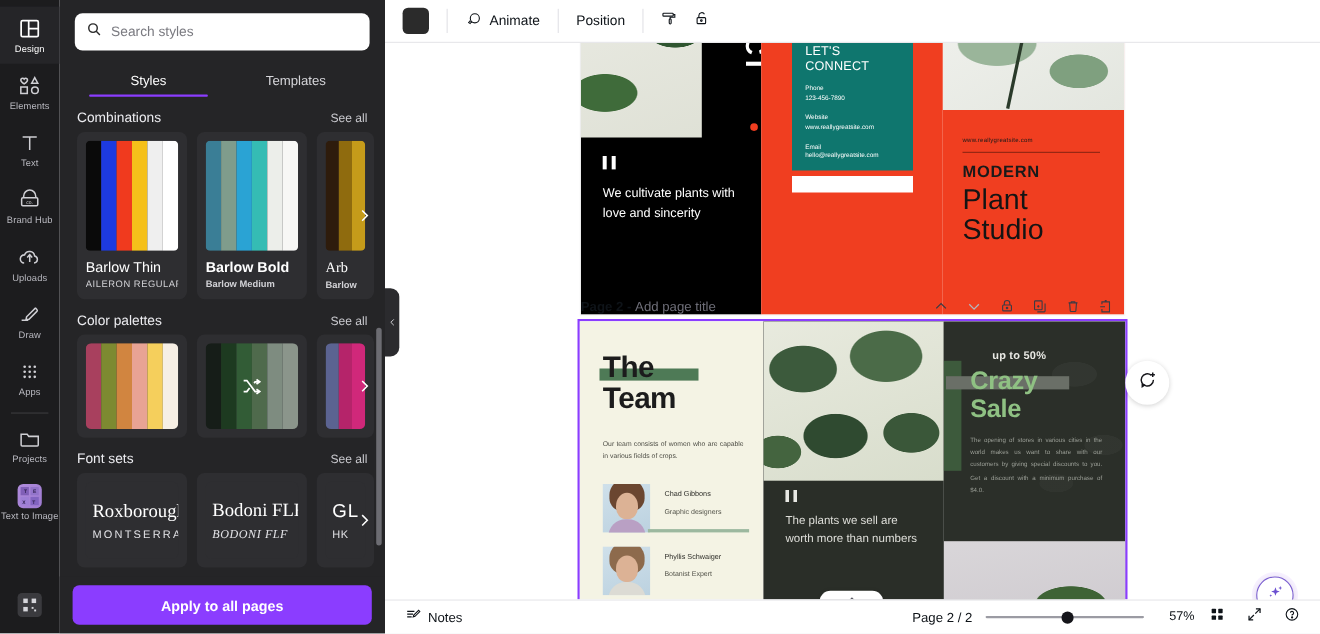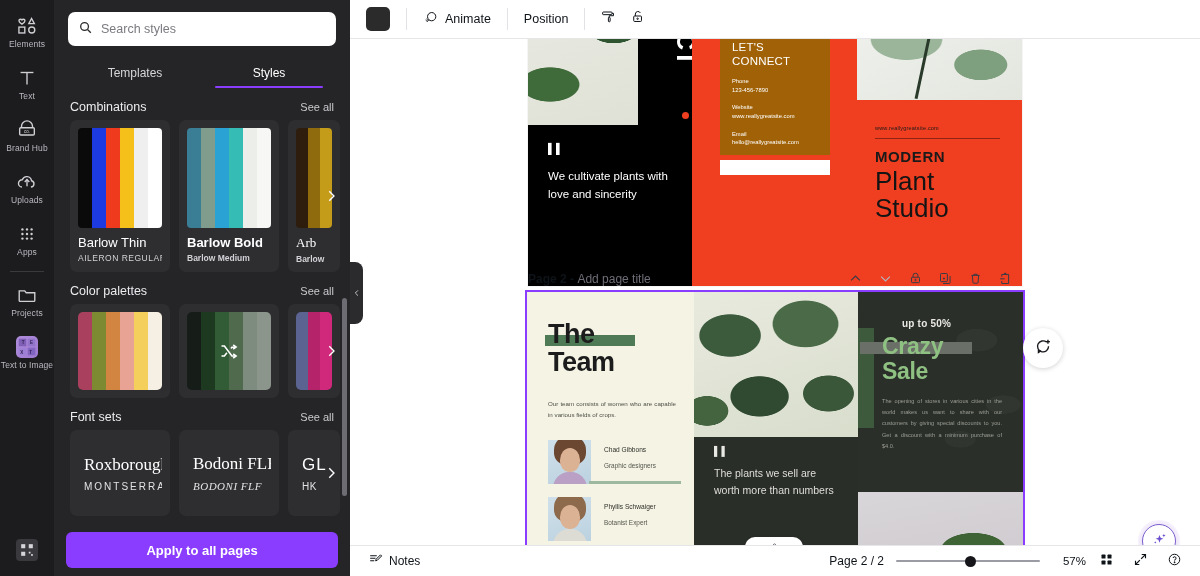--- a/index.html
+++ b/index.html
@@ -210,21 +210,21 @@
   }
   .p1-vert {
     position: absolute; right: -6px; top: 6px;
     font-size: 25px; font-weight: 700; color: #fff; letter-spacing: 0px;
     writing-mode: vertical-rl; line-height: 1;
   }
   .p1-dot { position: absolute; right: 3px; top: 122px; width: 7px; height: 7px; border-radius: 50%; background: #f03e20; }
   .p1-quote { position: absolute; left: 20px; top: 153px; color: #fff; font-size: 10px; font-weight: 700; letter-spacing: 1px; }
   .p1-quote-txt { position: absolute; left: 20px; top: 178px; width: 125px; color: #fff; font-size: 11.5px; line-height: 1.55; }
   .p1-black-card {
-    position: absolute; left: 28px; top: 38px; width: 110px; height: 127px; background: #a16207;
+    position: absolute; left: 28px; top: 38px; width: 110px; height: 127px; background: #0f766e;
     padding: 12px 12px 0;
   }
   .p1-lc { color: #fff; font-size: 11.5px; line-height: 1.22; letter-spacing: .2px; }
   .p1-kv { margin-top: 9px; }
   .p1-k { color: #fff; font-size: 5.8px; line-height: 1.5; }
   .p1-v { color: #fff; font-size: 5.8px; line-height: 1.5; }
   .p1-white-strip { position: absolute; left: 28px; top: 170px; width: 110px; height: 15px; background: #fff; }
 
   .leaf-img-2 {
     position: absolute; left: 0; top: 0; width: 165px; height: 110px;
@@ -379,20 +379,30 @@
   .sb-icon { width: 28px; height: 24px; display: flex; align-items: center; justify-content: center; cursor: pointer; color: #0e1318; margin-left: 6px; }
   .sb-icon svg { width: 15px; height: 15px; }
 </style>
 </head>
 <body>
 
 <div id="app">
 
   <div class="rail">
 
+    <div class="rail-item active">
+      <span class="r-ico">
+        <svg viewBox="0 0 24 24" fill="none" stroke="currentColor" stroke-width="1.7">
+          <rect x="3.5" y="4" width="17" height="16" rx="1.5"></rect>
+            <line x1="11" y1="4" x2="11" y2="20"></line>
+            <line x1="11" y1="12" x2="20.5" y2="12"></line>
+        </svg>
+      </span>
+      <span class="rail-label">Design</span>
+    </div>
 
     <div class="rail-item">
       <span class="r-ico">
         <svg viewBox="0 0 24 24" fill="none" stroke="currentColor" stroke-width="1.5">
           <path d="M3.2 6.4c0-1 .8-1.8 1.8-1.8s1.5.8 1.5.8.5-.8 1.5-.8 1.8.8 1.8 1.8c0 1.6-3.3 3.6-3.3 3.6S3.2 8 3.2 6.4z"></path>
           <path d="M17 3.8l3 5.6h-6z"></path>
           <rect x="3.2" y="13.2" width="6.4" height="6.4"></rect>
           <circle cx="17.2" cy="16.4" r="3.3"></circle>
         </svg>
       </span>
@@ -424,20 +434,29 @@
       <span class="r-ico">
         <svg viewBox="0 0 24 24" fill="none" stroke="currentColor" stroke-width="1.5">
           <path d="M6.5 17.5a4 4 0 0 1 .4-8 5.2 5.2 0 0 1 10 1.1 3.5 3.5 0 0 1-.6 6.9"></path>
           <line x1="12" y1="16.5" x2="12" y2="9.5"></line>
             <polyline points="9.5,12 12,9.3 14.5,12"></polyline>
         </svg>
       </span>
       <span class="rail-label">Uploads</span>
     </div>
 
+    <div class="rail-item">
+      <span class="r-ico">
+        <svg viewBox="0 0 24 24" fill="none" stroke="currentColor" stroke-width="1.5">
+          <path d="M4 17.5h6.5"></path>
+            <path d="M17.8 5.6l1.3 1.3a1.3 1.3 0 0 1 0 1.9l-7.8 7.8-3 .6.6-3 7.8-7.8a1.3 1.3 0 0 1 1.1-.8z"></path>
+        </svg>
+      </span>
+      <span class="rail-label">Draw</span>
+    </div>
 
     <div class="rail-item">
       <span class="r-ico">
         <svg viewBox="0 0 24 24" fill="currentColor">
           <circle cx="7" cy="7" r="1.3"></circle>
             <circle cx="12" cy="7" r="1.3"></circle>
             <circle cx="17" cy="7" r="1.3"></circle>
           <circle cx="7" cy="12" r="1.3"></circle>
             <circle cx="12" cy="12" r="1.3"></circle>
             <circle cx="17" cy="12" r="1.3"></circle>
@@ -499,22 +518,22 @@
           <svg viewBox="0 0 24 24" fill="none" stroke="currentColor" stroke-width="2.1">
             <circle cx="10.5" cy="10.5" r="6.2"></circle>
               <line x1="15.2" y1="15.2" x2="20.5" y2="20.5"></line>
           </svg>
         </span>
         <input type="text" placeholder="Search styles" style="">
       </div>
     </div>
 
     <div class="tabs">
+      <div class="tab active">Styles</div>
       <div class="tab">Templates</div>
-      <div class="tab active">Styles</div>
     </div>
 
     <div class="panel-scroll">
 
       <div class="sect-head">
         <span class="sect-title">Combinations</span>
         <span class="see-all">See all</span>
       </div>
       <div class="row-carousel">
         <div class="card combo-card">

